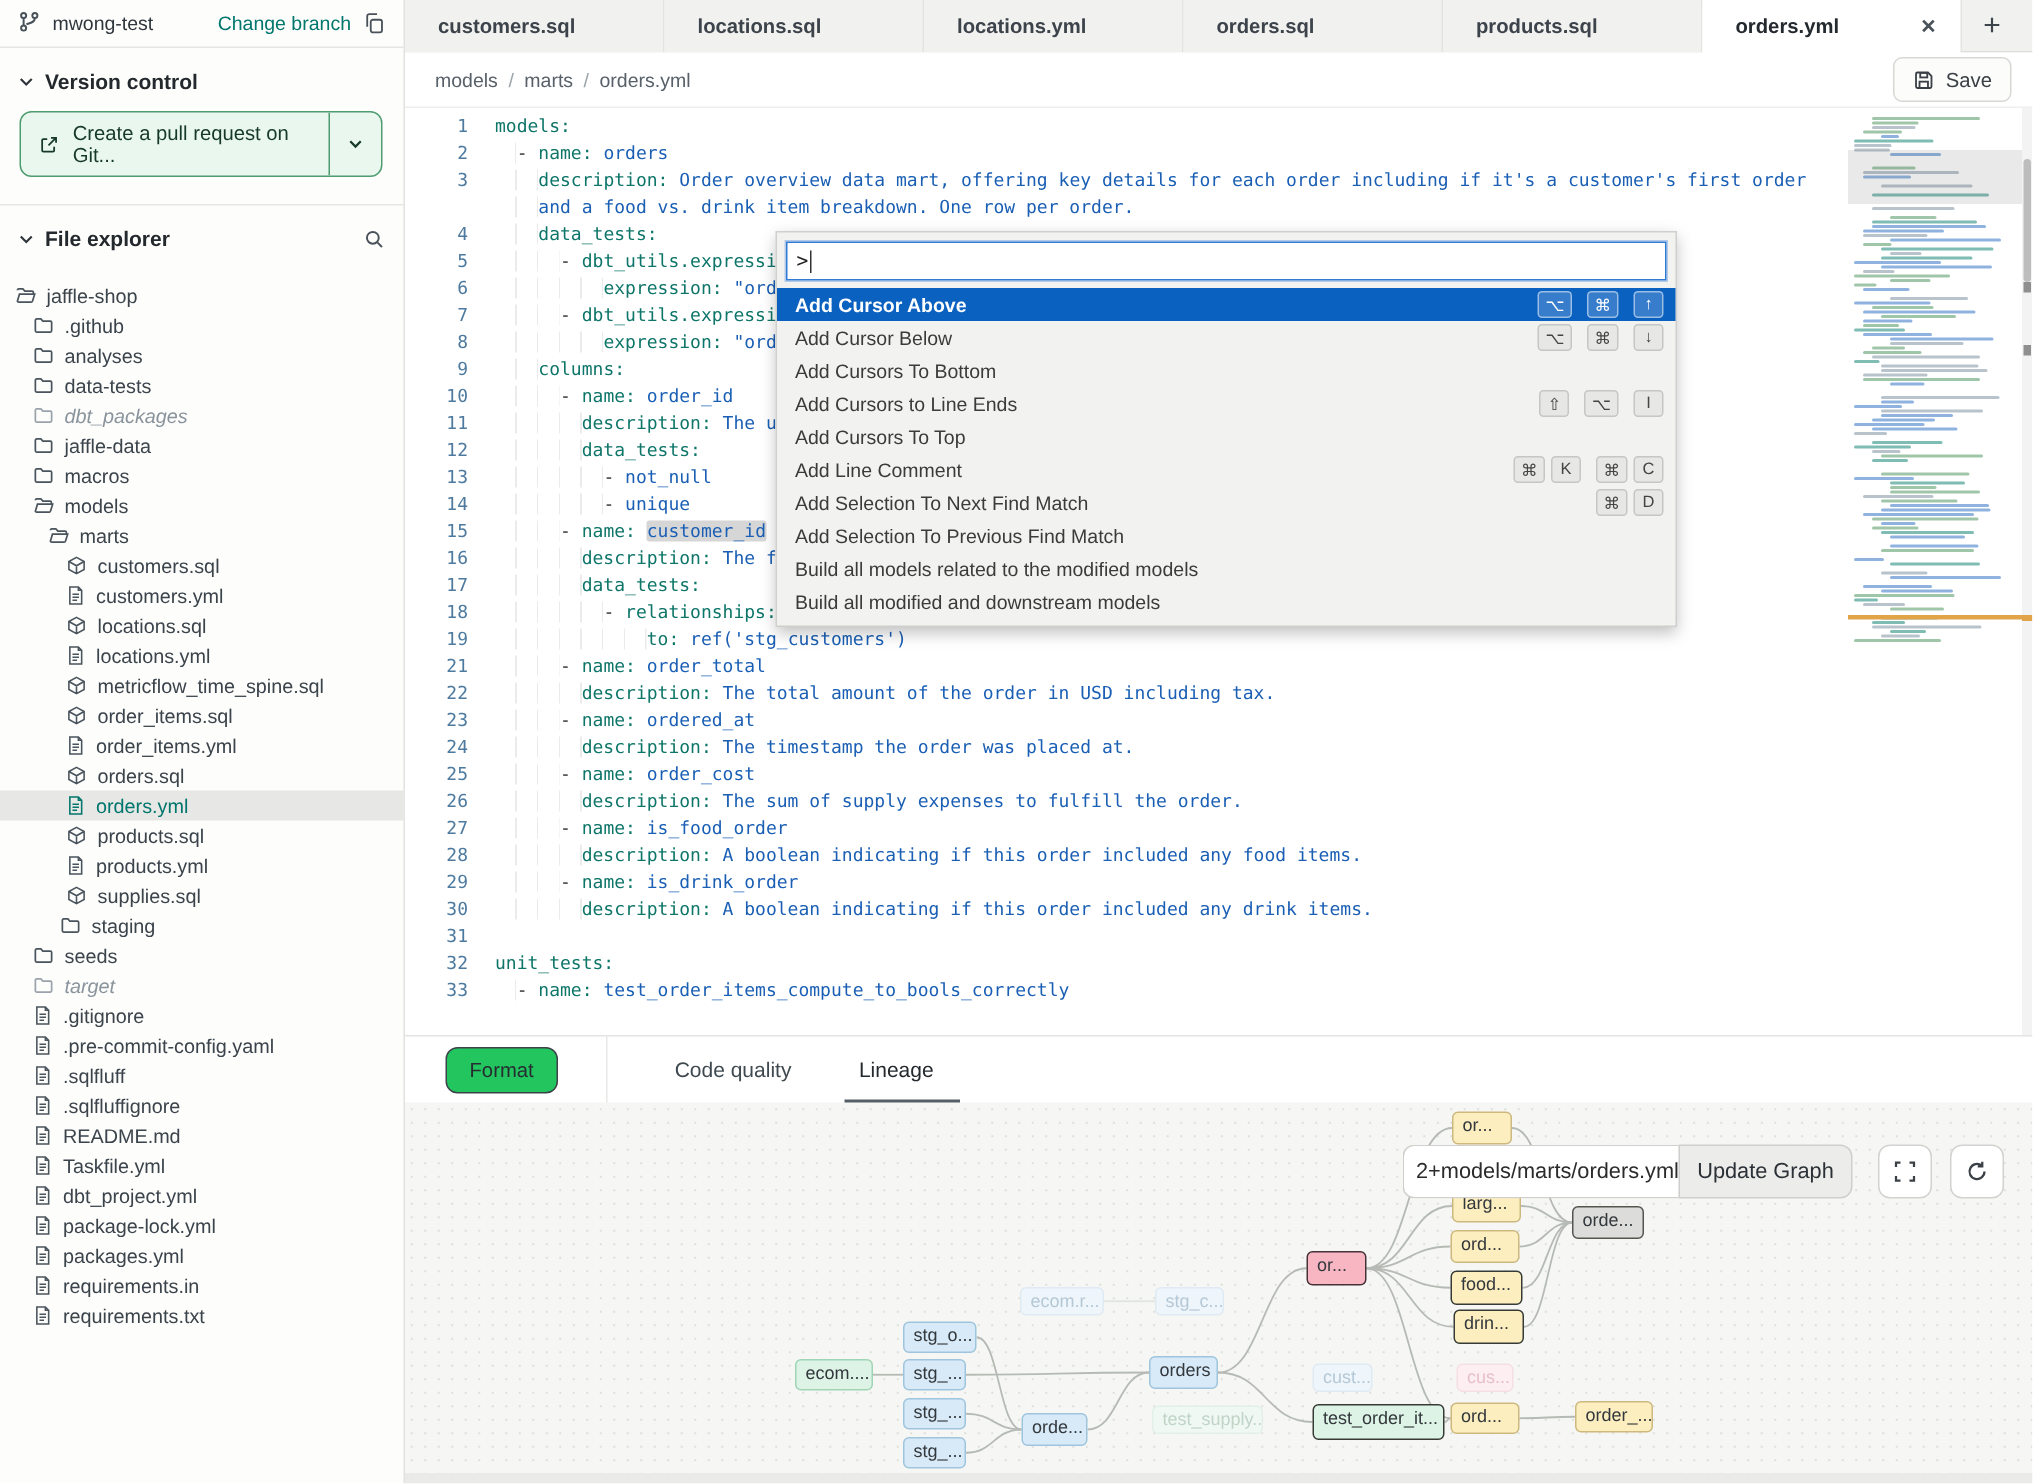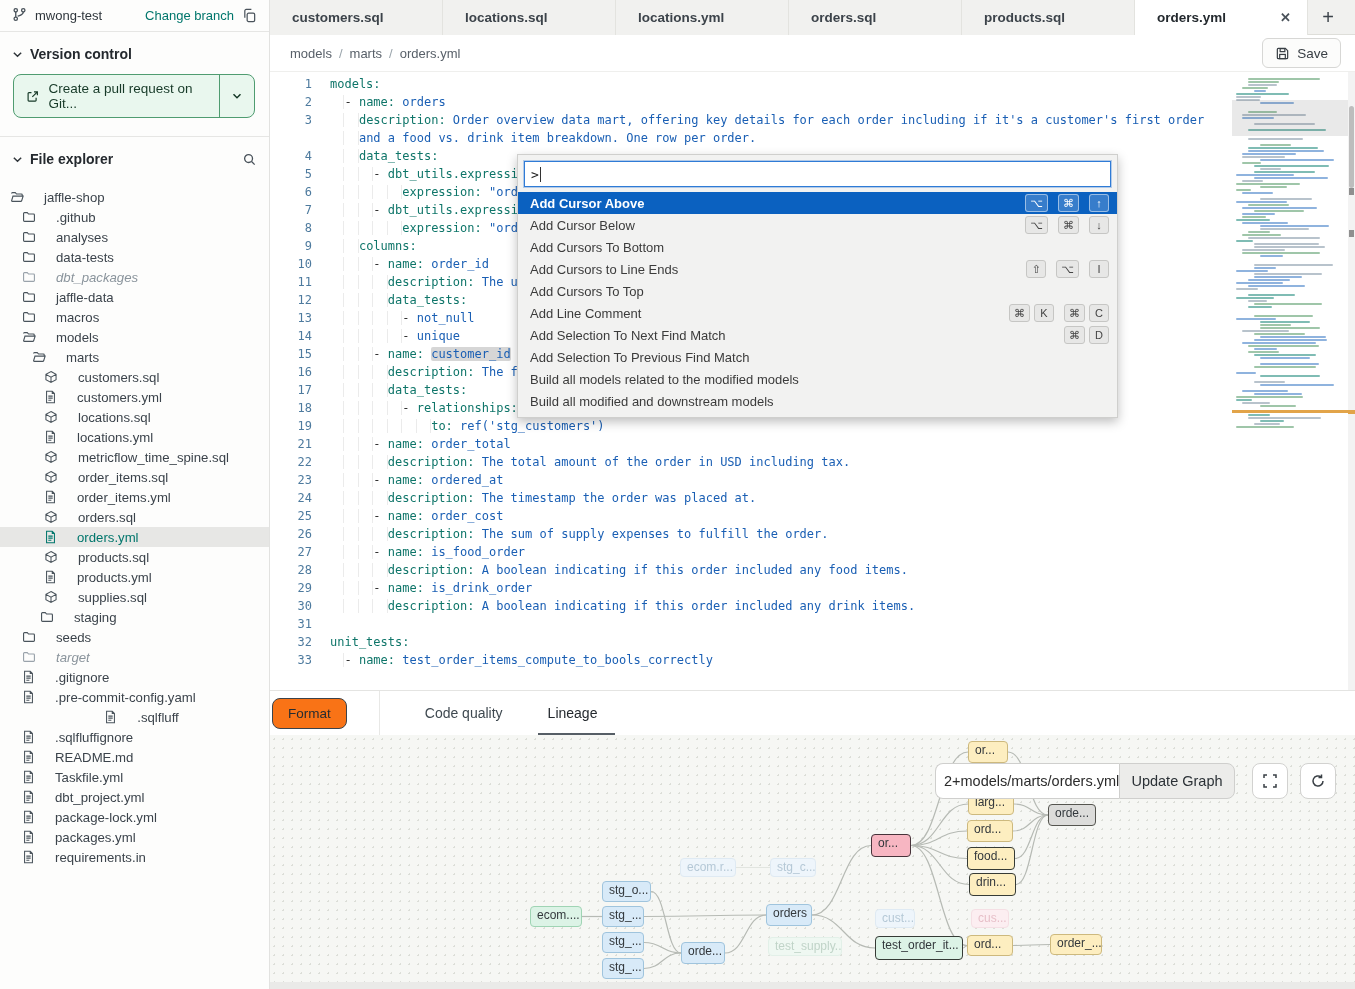--- a/index.html
+++ b/index.html
@@ -20,21 +20,21 @@
   .pr-btn { margin:4px 13px 18px 13px; height:44px; width:242px; display:flex; align-items:stretch;
     background:#e9f7ee; border:1px solid #4f9c70; border-radius:8px; overflow:hidden; cursor:pointer; }
   .pr-main { flex:1; display:flex; align-items:center; gap:9px; padding:0 12px; font-size:13.5px;
     color:#173a28; border-right:1px solid #4f9c70; }
   .pr-caret { width:34px; display:flex; align-items:center; justify-content:center; color:#173a28; }
   .fe-sec { border-top:1px solid #e6e6e4; margin-top:14px; }
   .fe-head { display:flex; align-items:center; gap:7px; padding:14px 12px 8px 12px;
     font-size:14px; font-weight:700; color:#24292e; }
   .fe-search { margin-left:auto; color:#49525a; display:flex; }
   .tree { padding-top:12px; font-size:13.2px; color:#3b434b; }
-  .t-row { height:20px; display:flex; align-items:center; gap:20px; padding-right:8px;
+  .t-row { height:20px; display:flex; align-items:center; gap:7px; padding-right:8px;
     white-space:nowrap; cursor:pointer; }
   .t-row .ticon { display:flex; color:#4a545c; flex:0 0 auto; }
   .t-row.muted { color:#8a949c; font-style:italic; }
   .t-row.muted .ticon { color:#9aa3ab; }
   .t-row.sel { background:#e7e7e5; color:#00766c; }
   .t-row.sel .ticon { color:#00766c; }
 
   
   .main { position:absolute; left:270px; top:0; width:1085px; height:989px; background:#fff; }
 
@@ -96,22 +96,22 @@
   .pal-keys { margin-left:auto; display:flex; gap:10px; }
   .kgroup { display:flex; gap:4px; }
   .kcap { min-width:20px; height:18px; padding:0 4px; border-radius:3px; background:#e7e7e6;
     border:1px solid #c6c6c4; color:#444; font-size:11px; display:flex; align-items:center;
     justify-content:center; font-weight:400; }
   .pal-row.sel .kcap { background:rgba(255,255,255,.18); border-color:rgba(255,255,255,.5); color:#fff; }
 
   
   .bpanel { position:absolute; left:0; top:690px; width:1085px; height:45px; background:#fff;
     border-top:1px solid #e4e4e2; display:flex; align-items:center; }
-  .fmt-btn { margin-left:2px; height:31px; padding:0 15px; border:1px solid #3c434a; border-radius:8px;
-    background:#f97316; font-size:13.5px; color:#262c31; display:flex; align-items:center; cursor:pointer; }
+  .fmt-btn { margin-left:27px; height:31px; padding:0 15px; border:1px solid #3c434a; border-radius:8px;
+    background:#22c55e; font-size:13.5px; color:#262c31; display:flex; align-items:center; cursor:pointer; }
   .bp-div { width:1px; height:45px; background:#e8e8e6; margin-left:32px; }
   .bp-tab { margin-left:45px; font-size:14px; color:#3f4950; height:45px; display:flex;
     align-items:center; cursor:pointer; position:relative; }
   .bp-tab.active { color:#24292e; }
   .bp-tab.active::after { content:""; position:absolute; left:-10px; right:-18px; bottom:0;
     height:3px; background:#565e66; }
 
   
   .lineage { position:absolute; left:0; top:735px; width:1085px; height:247px;
     background:#f6f7f4;
@@ -407,21 +407,21 @@
           </div>
           <div class="t-row" style="padding-left: 22px;">
             <span class="ticon">
               <svg width="13" height="14" viewBox="0 0 14 16" fill="none" stroke="currentColor" stroke-width="1.2">
                 <path d="M2.5 1.5 H9 L11.5 4 V14.5 H2.5 Z M9 1.5 V4 H11.5"></path>
                 <path d="M4.5 7 H9.5 M4.5 9.3 H9.5 M4.5 11.6 H8"></path>
               </svg>
             </span>
             <span>.pre-commit-config.yaml</span>
           </div>
-          <div class="t-row" style="padding-left: 22px; justify-content: center;">
+          <div class="t-row" style="padding-left: 22px;">
             <span class="ticon">
               <svg width="13" height="14" viewBox="0 0 14 16" fill="none" stroke="currentColor" stroke-width="1.2">
                 <path d="M2.5 1.5 H9 L11.5 4 V14.5 H2.5 Z M9 1.5 V4 H11.5"></path>
                 <path d="M4.5 7 H9.5 M4.5 9.3 H9.5 M4.5 11.6 H8"></path>
               </svg>
             </span>
             <span>.sqlfluff</span>
           </div>
           <div class="t-row" style="padding-left: 22px;">
             <span class="ticon">
@@ -478,20 +478,29 @@
             <span>packages.yml</span>
           </div>
           <div class="t-row" style="padding-left: 22px;">
             <span class="ticon">
               <svg width="13" height="14" viewBox="0 0 14 16" fill="none" stroke="currentColor" stroke-width="1.2">
                 <path d="M2.5 1.5 H9 L11.5 4 V14.5 H2.5 Z M9 1.5 V4 H11.5"></path>
                 <path d="M4.5 7 H9.5 M4.5 9.3 H9.5 M4.5 11.6 H8"></path>
               </svg>
             </span>
             <span>requirements.in</span>
+          </div>
+          <div class="t-row" style="padding-left: 22px;">
+            <span class="ticon">
+              <svg width="13" height="14" viewBox="0 0 14 16" fill="none" stroke="currentColor" stroke-width="1.2">
+                <path d="M2.5 1.5 H9 L11.5 4 V14.5 H2.5 Z M9 1.5 V4 H11.5"></path>
+                <path d="M4.5 7 H9.5 M4.5 9.3 H9.5 M4.5 11.6 H8"></path>
+              </svg>
+            </span>
+            <span>requirements.txt</span>
           </div>
         </div>
     </div>
   </div>
 
   <div class="main">
     <div class="tabbar">
         <div class="tab">
           <span>customers.sql</span>
         </div>

